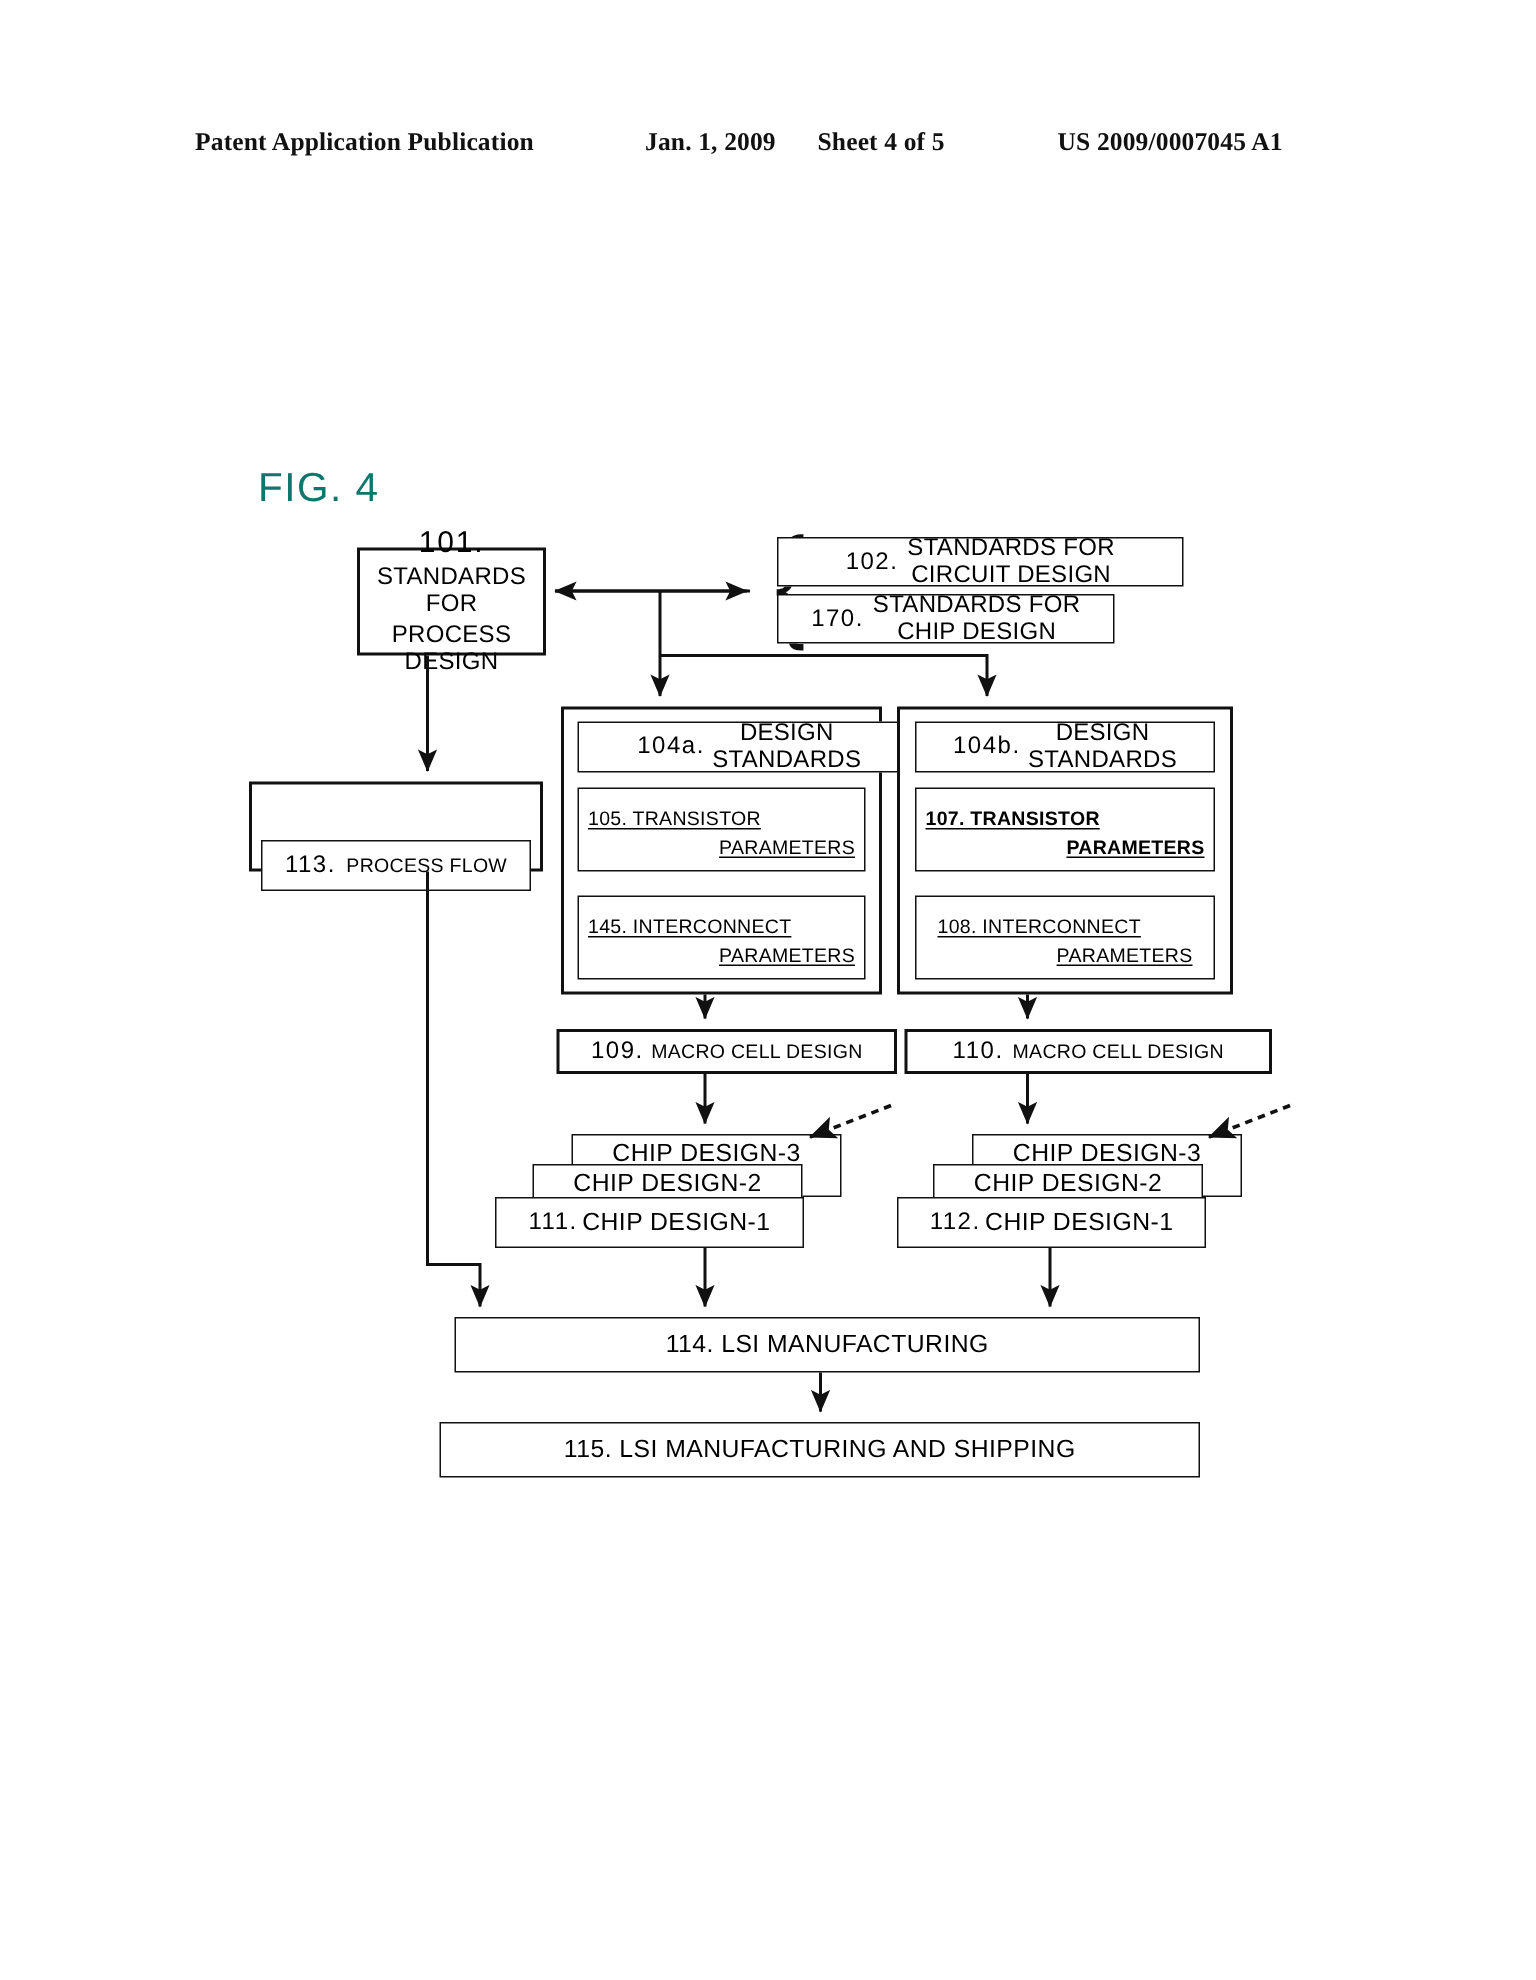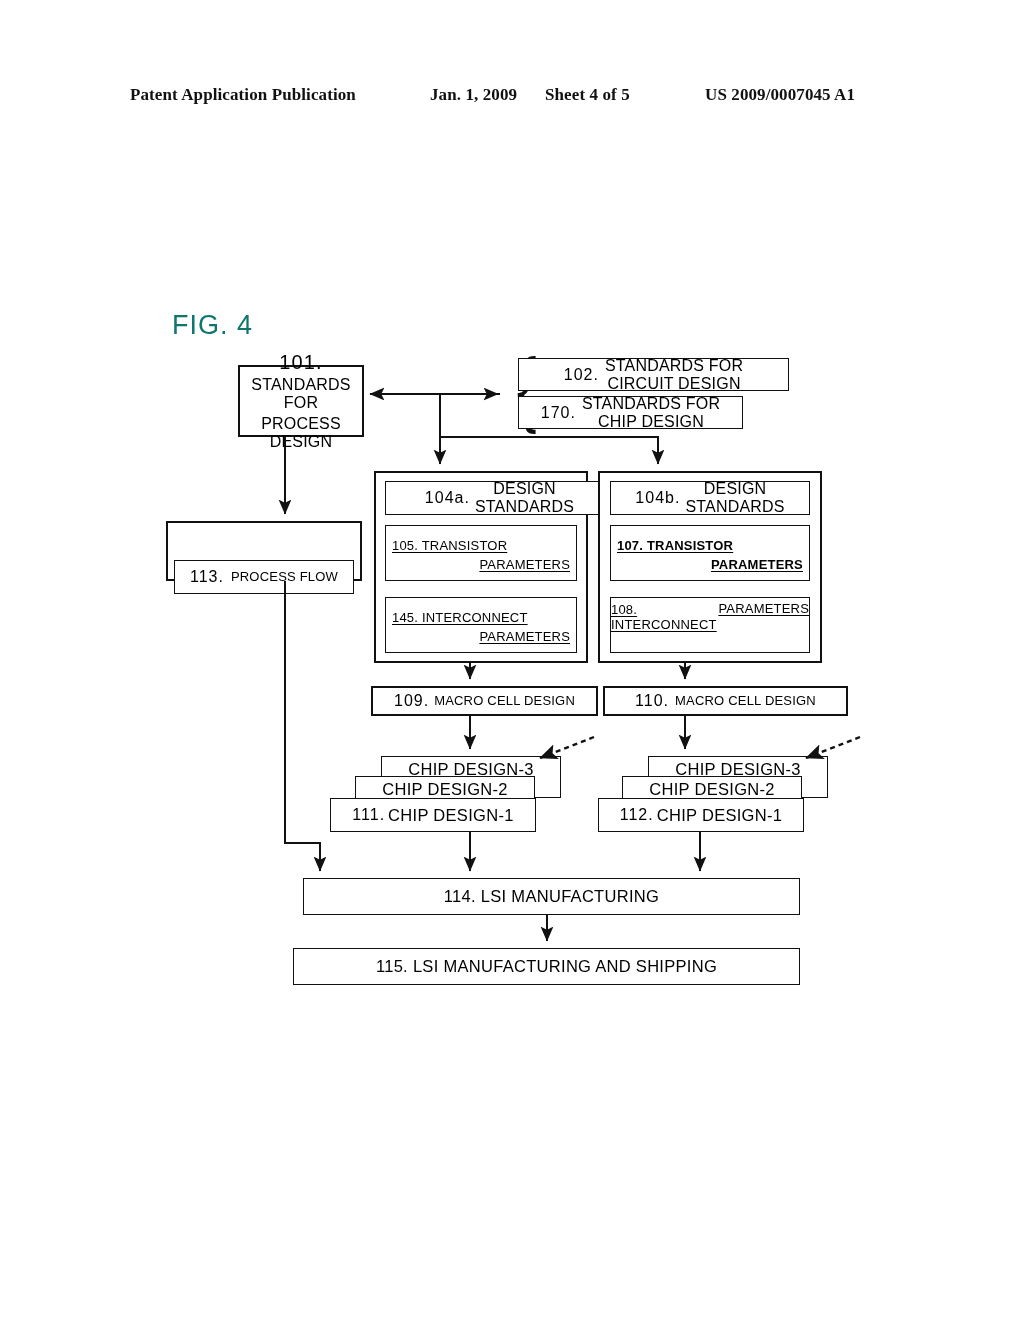--- a/index.html
+++ b/index.html
@@ -170,21 +170,21 @@
       <span class="smtxt">DESIGN</span>
       <span class="smtxt">STANDARDS</span>
     </span>
   </div>
 
   <div class="bx thin" style="left:610px; top:525px; width:200px; height:56px; flex-direction:column; align-items:stretch; padding:0 6px;font-weight:bold;">
     <span class="mdtxt u" style="text-align:left; margin-top:5px;">107.  TRANSISTOR</span>
     <span class="mdtxt u" style="text-align:right; margin-top:4px;">PARAMETERS</span>
   </div>
 
-  <div class="bx thin" style="left:610px; top:597px; width:200px; height:56px; align-items:stretch; padding:0 0;">
+  <div class="bx thin" style="left:610px; top:597px; width:200px; height:56px; flex-direction:column; align-items:stretch; padding:0 14px;">
     <span class="mdtxt u" style="text-align:left; margin-top:5px;">108. INTERCONNECT</span>
     <span class="mdtxt u" style="text-align:right; margin-top:4px;">PARAMETERS</span>
   </div>
 
   <div class="bx stack-row" style="left:371px; top:686px; width:227px; height:30px; gap:5px;">
     <span class="numlab sm">109.</span>
     <span class="mdtxt">MACRO CELL DESIGN</span>
   </div>
 
   <div class="bx stack-row" style="left:603px; top:686px; width:245px; height:30px; gap:6px;">

